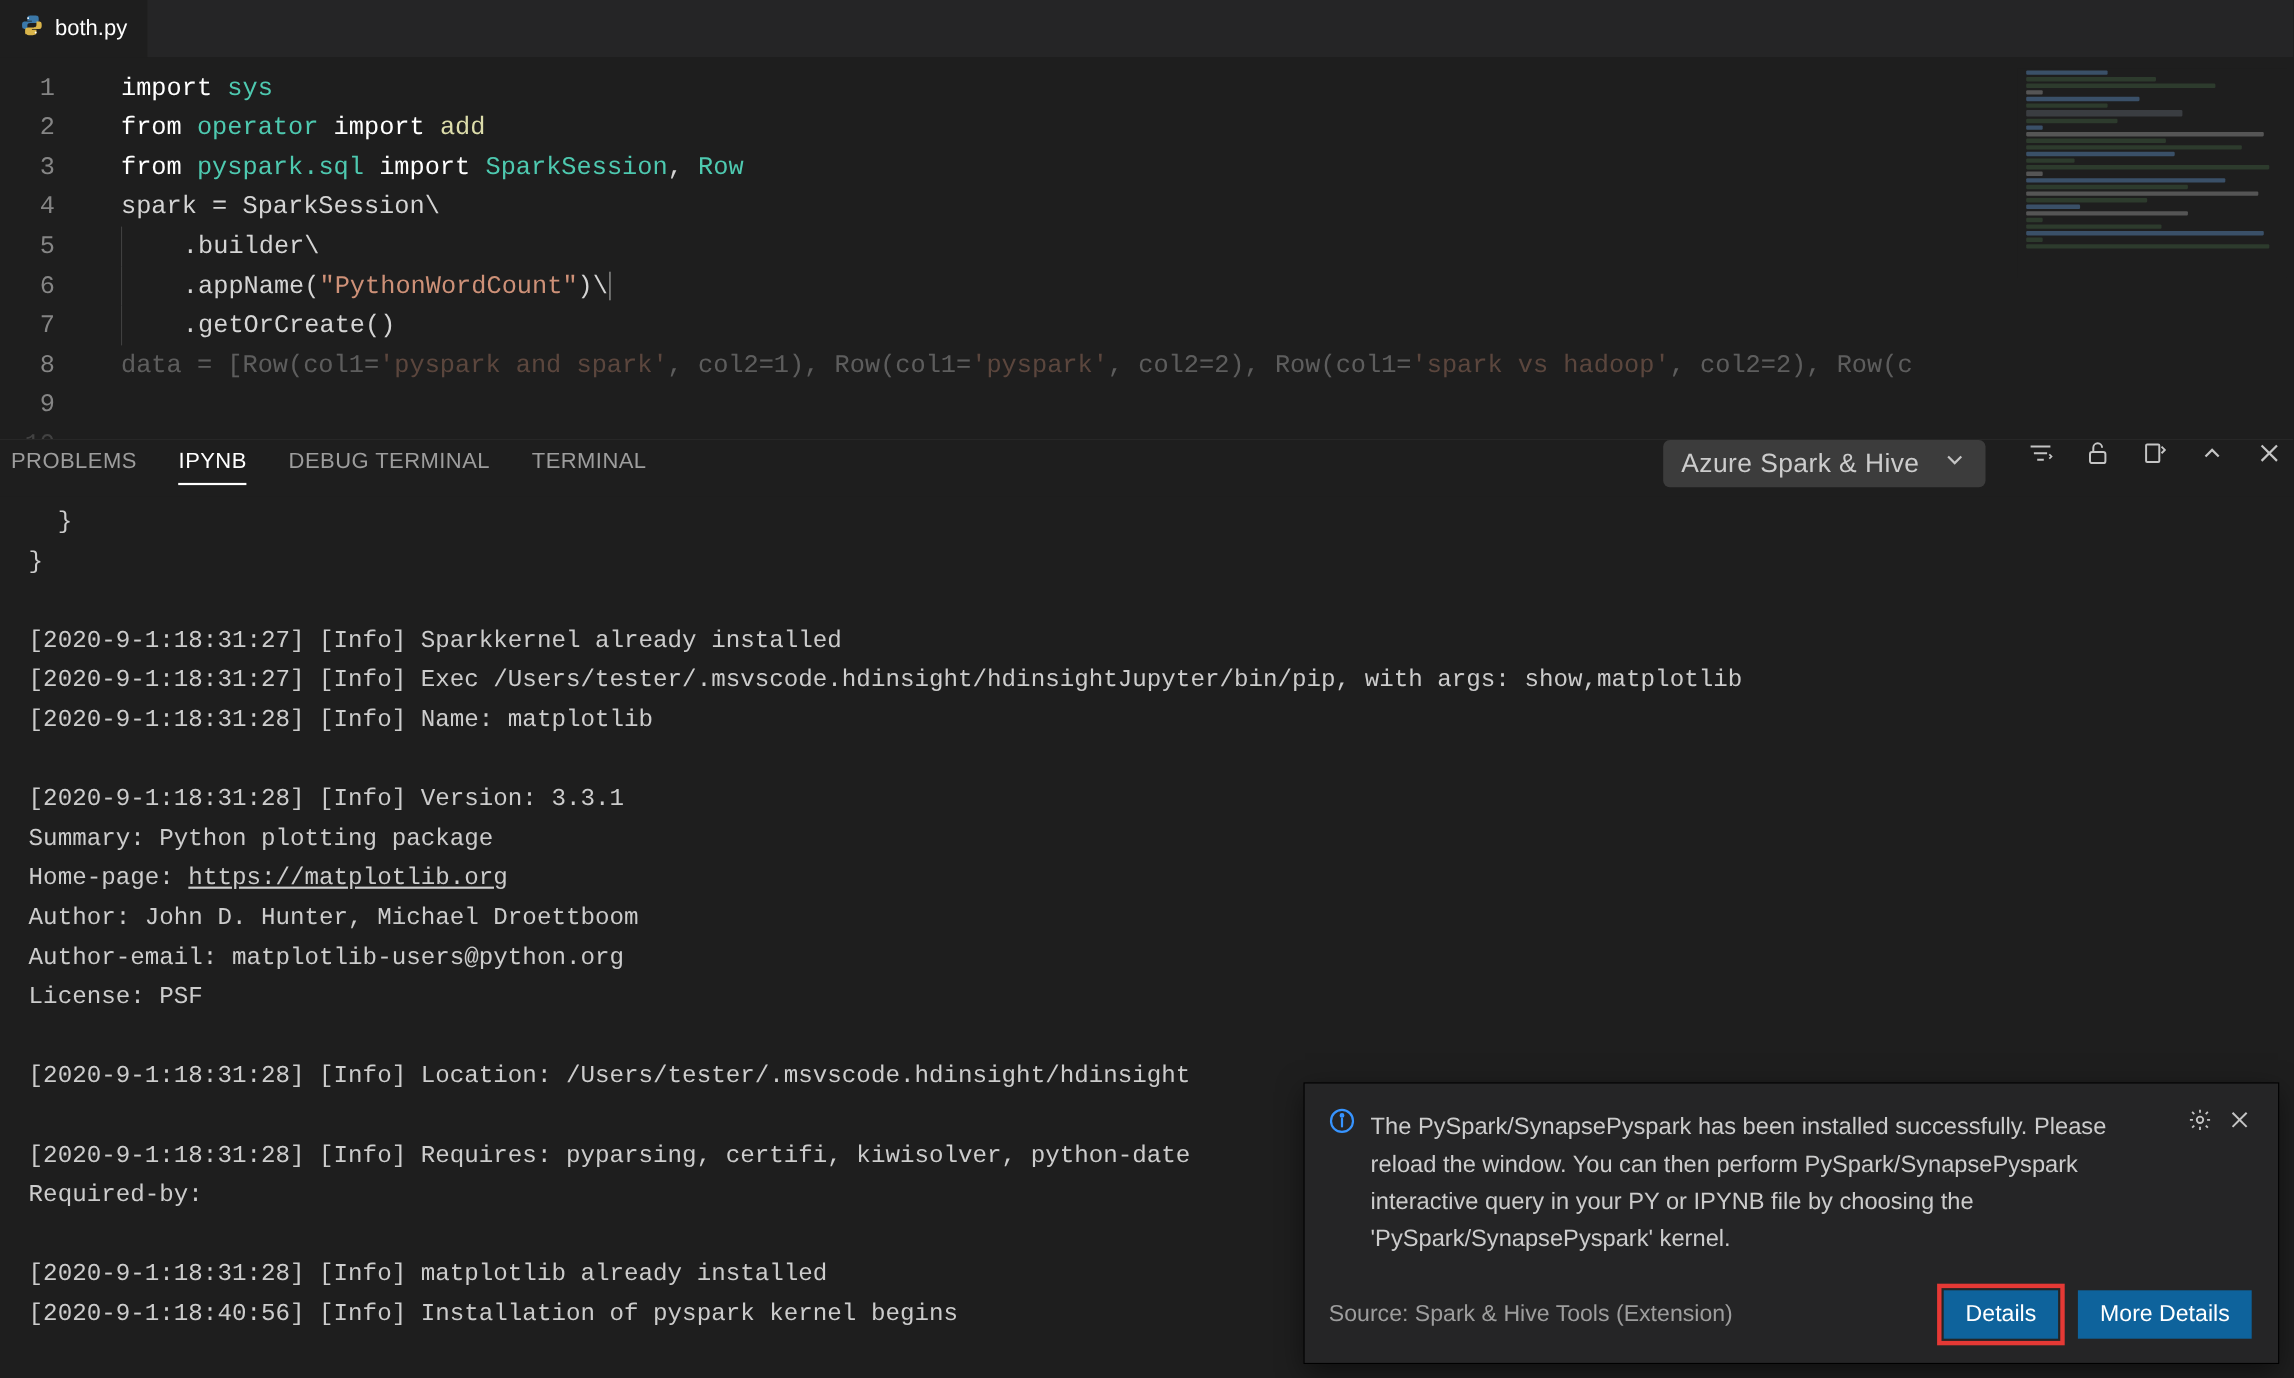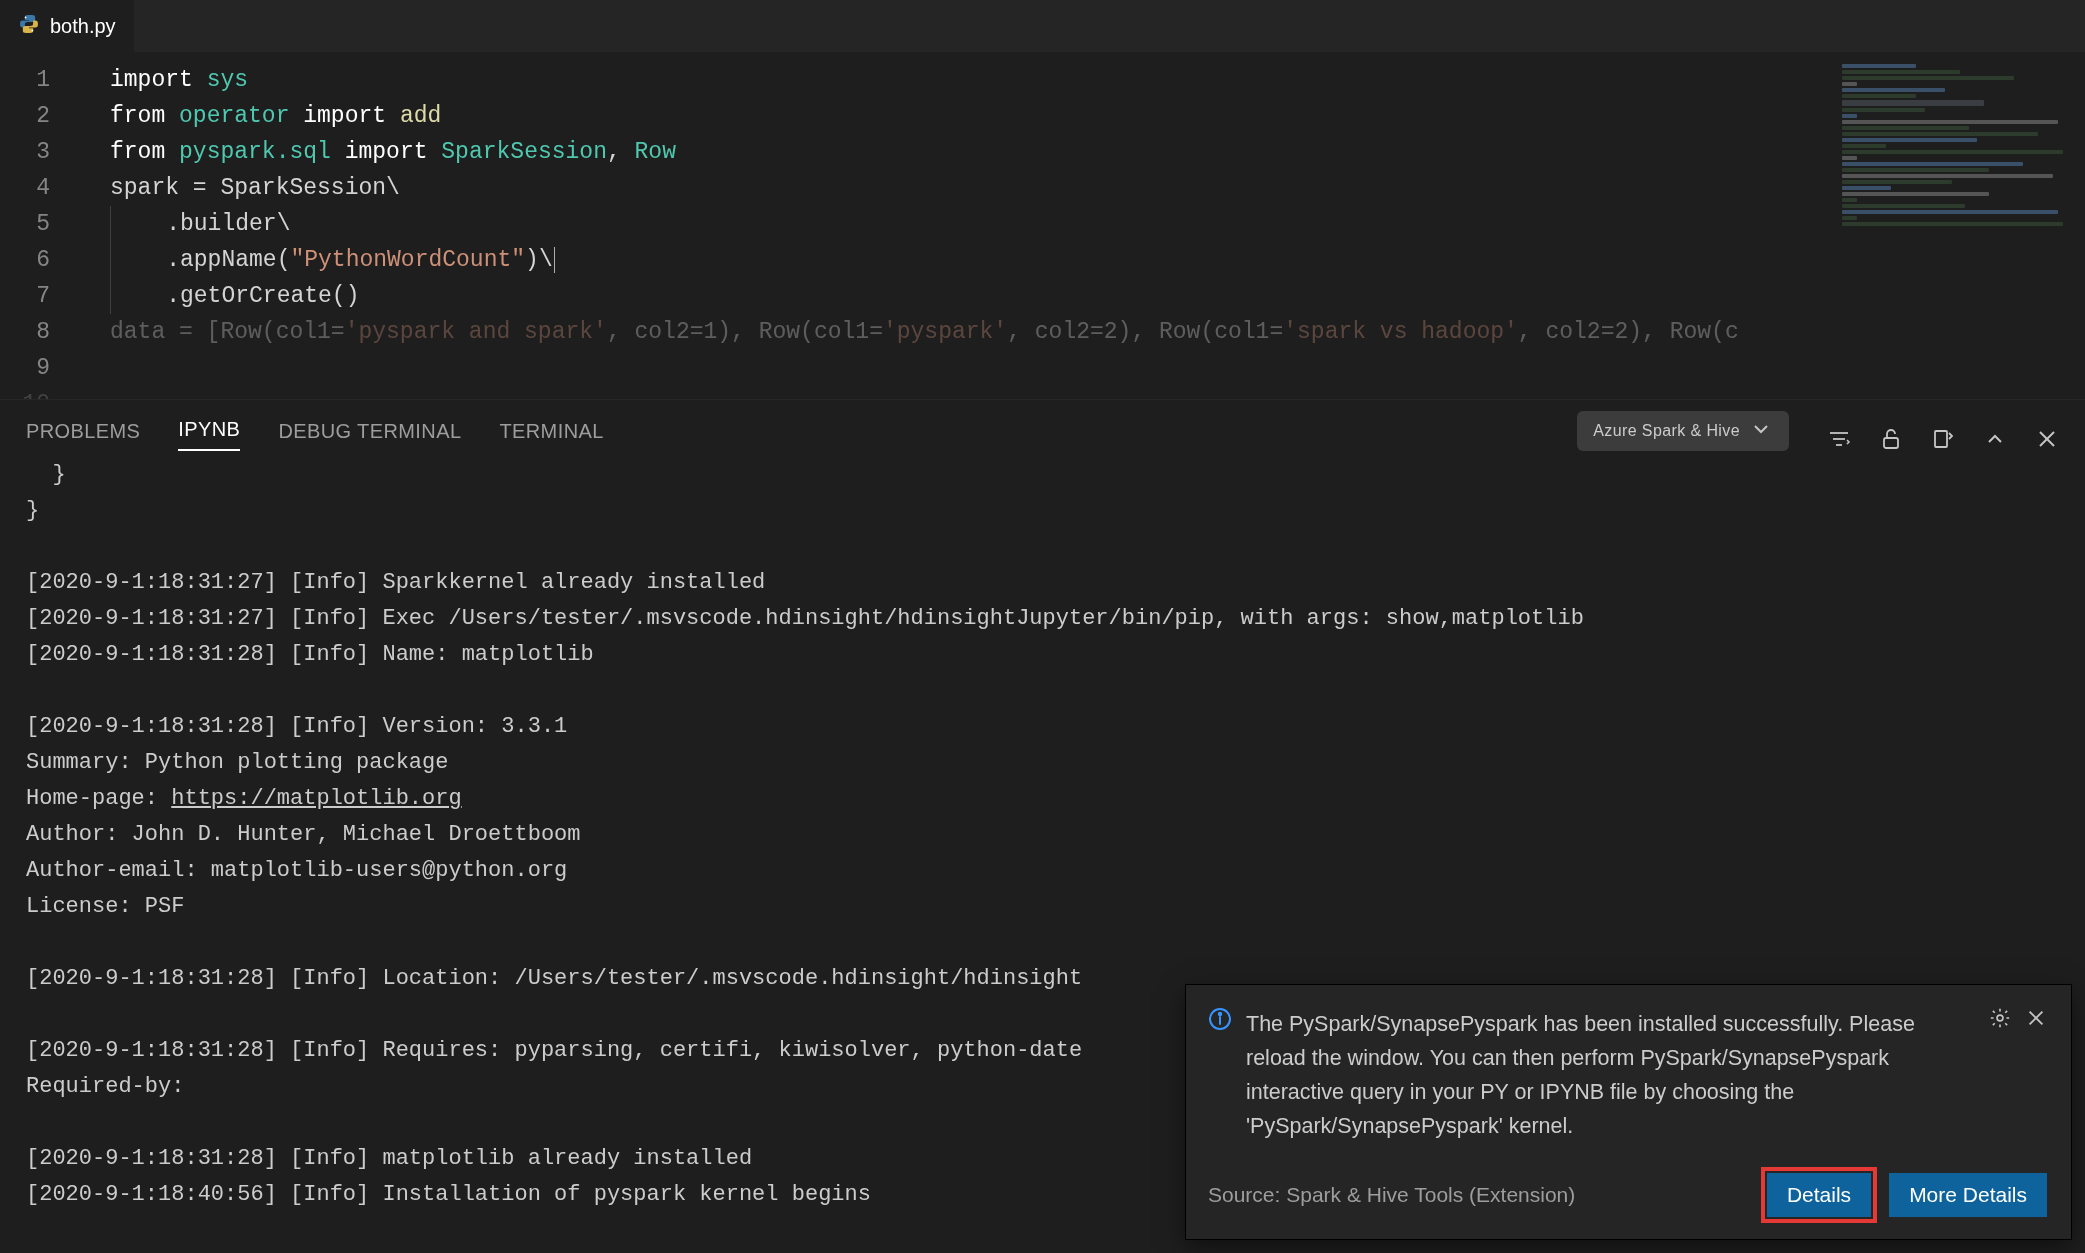--- a/index.html
+++ b/index.html
@@ -21,25 +21,25 @@
   .str  { color:#ce9178; }
   .op   { color:#d4d4d4; }
   .faded{ opacity:0.35; }
   .indent-guide{ border-left:1px solid #404040; display:inline-block; height:36px; vertical-align:top; }
   .caret::after{ content:""; display:inline-block; width:1.5px; height:26px; background:#aeafad; vertical-align:middle; margin-left:1px; }
   .minimap { position:absolute; top:10px; right:6px; width:245px; height:190px; background:#1e1e1e; }
   .mm-line{ height:4px; margin:2px 8px; border-radius:1px; }
   .mm-hl  { background:#3a3d41; height:6px; }
 
   
-  .panel-hdr { flex:0 0 52px; background:#1e1e1e; border-top:1px solid #272727; display:flex; align-items:flex-end; padding:0 26px; gap:38px; font-size:20px; letter-spacing:0.4px; }
+  .panel-hdr { flex:0 0 52px; background:#1e1e1e; border-top:1px solid #272727; display:flex; align-items:flex-start; padding:0 10px; gap:38px; font-size:20px; letter-spacing:0.4px; }
   .panel-tab { color:#9d9d9d; padding:8px 0; cursor:pointer; }
   .panel-tab.active { color:#ffffff; border-bottom:2px solid #ffffff; }
   .panel-spacer { flex:1; }
-  .dropdown { display:flex; align-items:center; gap:9px; background:#3c3c3c; border-radius:6px; padding:6px 16px; font-size:16px; color:#cccccc; }
+  .dropdown { display:flex; align-items:center; gap:20px; background:#3c3c3c; border-radius:6px; padding:6px 16px; font-size:24px; color:#cccccc; }
   .hdr-icn { color:#c5c5c5; display:flex; align-items:center; }
   .hdr-icn svg, .dropdown svg { width:24px; height:24px; }
   .icnrow { display:flex; gap:28px; align-items:center; }
 
   
   .output { flex:1; background:#1e1e1e; font-family:Menlo,Consolas,"Courier New",monospace; font-size:22px; line-height:36px; color:#cccccc; padding:6px 26px; white-space:pre; overflow:hidden; position:relative; }
   .output .ul { text-decoration:underline; }
 
   
   .toast { position:absolute; right:14px; bottom:14px; width:885px; background:#252526; box-shadow:0 0 0 1px #000, 0 8px 24px rgba(0,0,0,0.5); padding:22px 24px 22px 22px; font-size:21.5px; color:#cccccc; }

